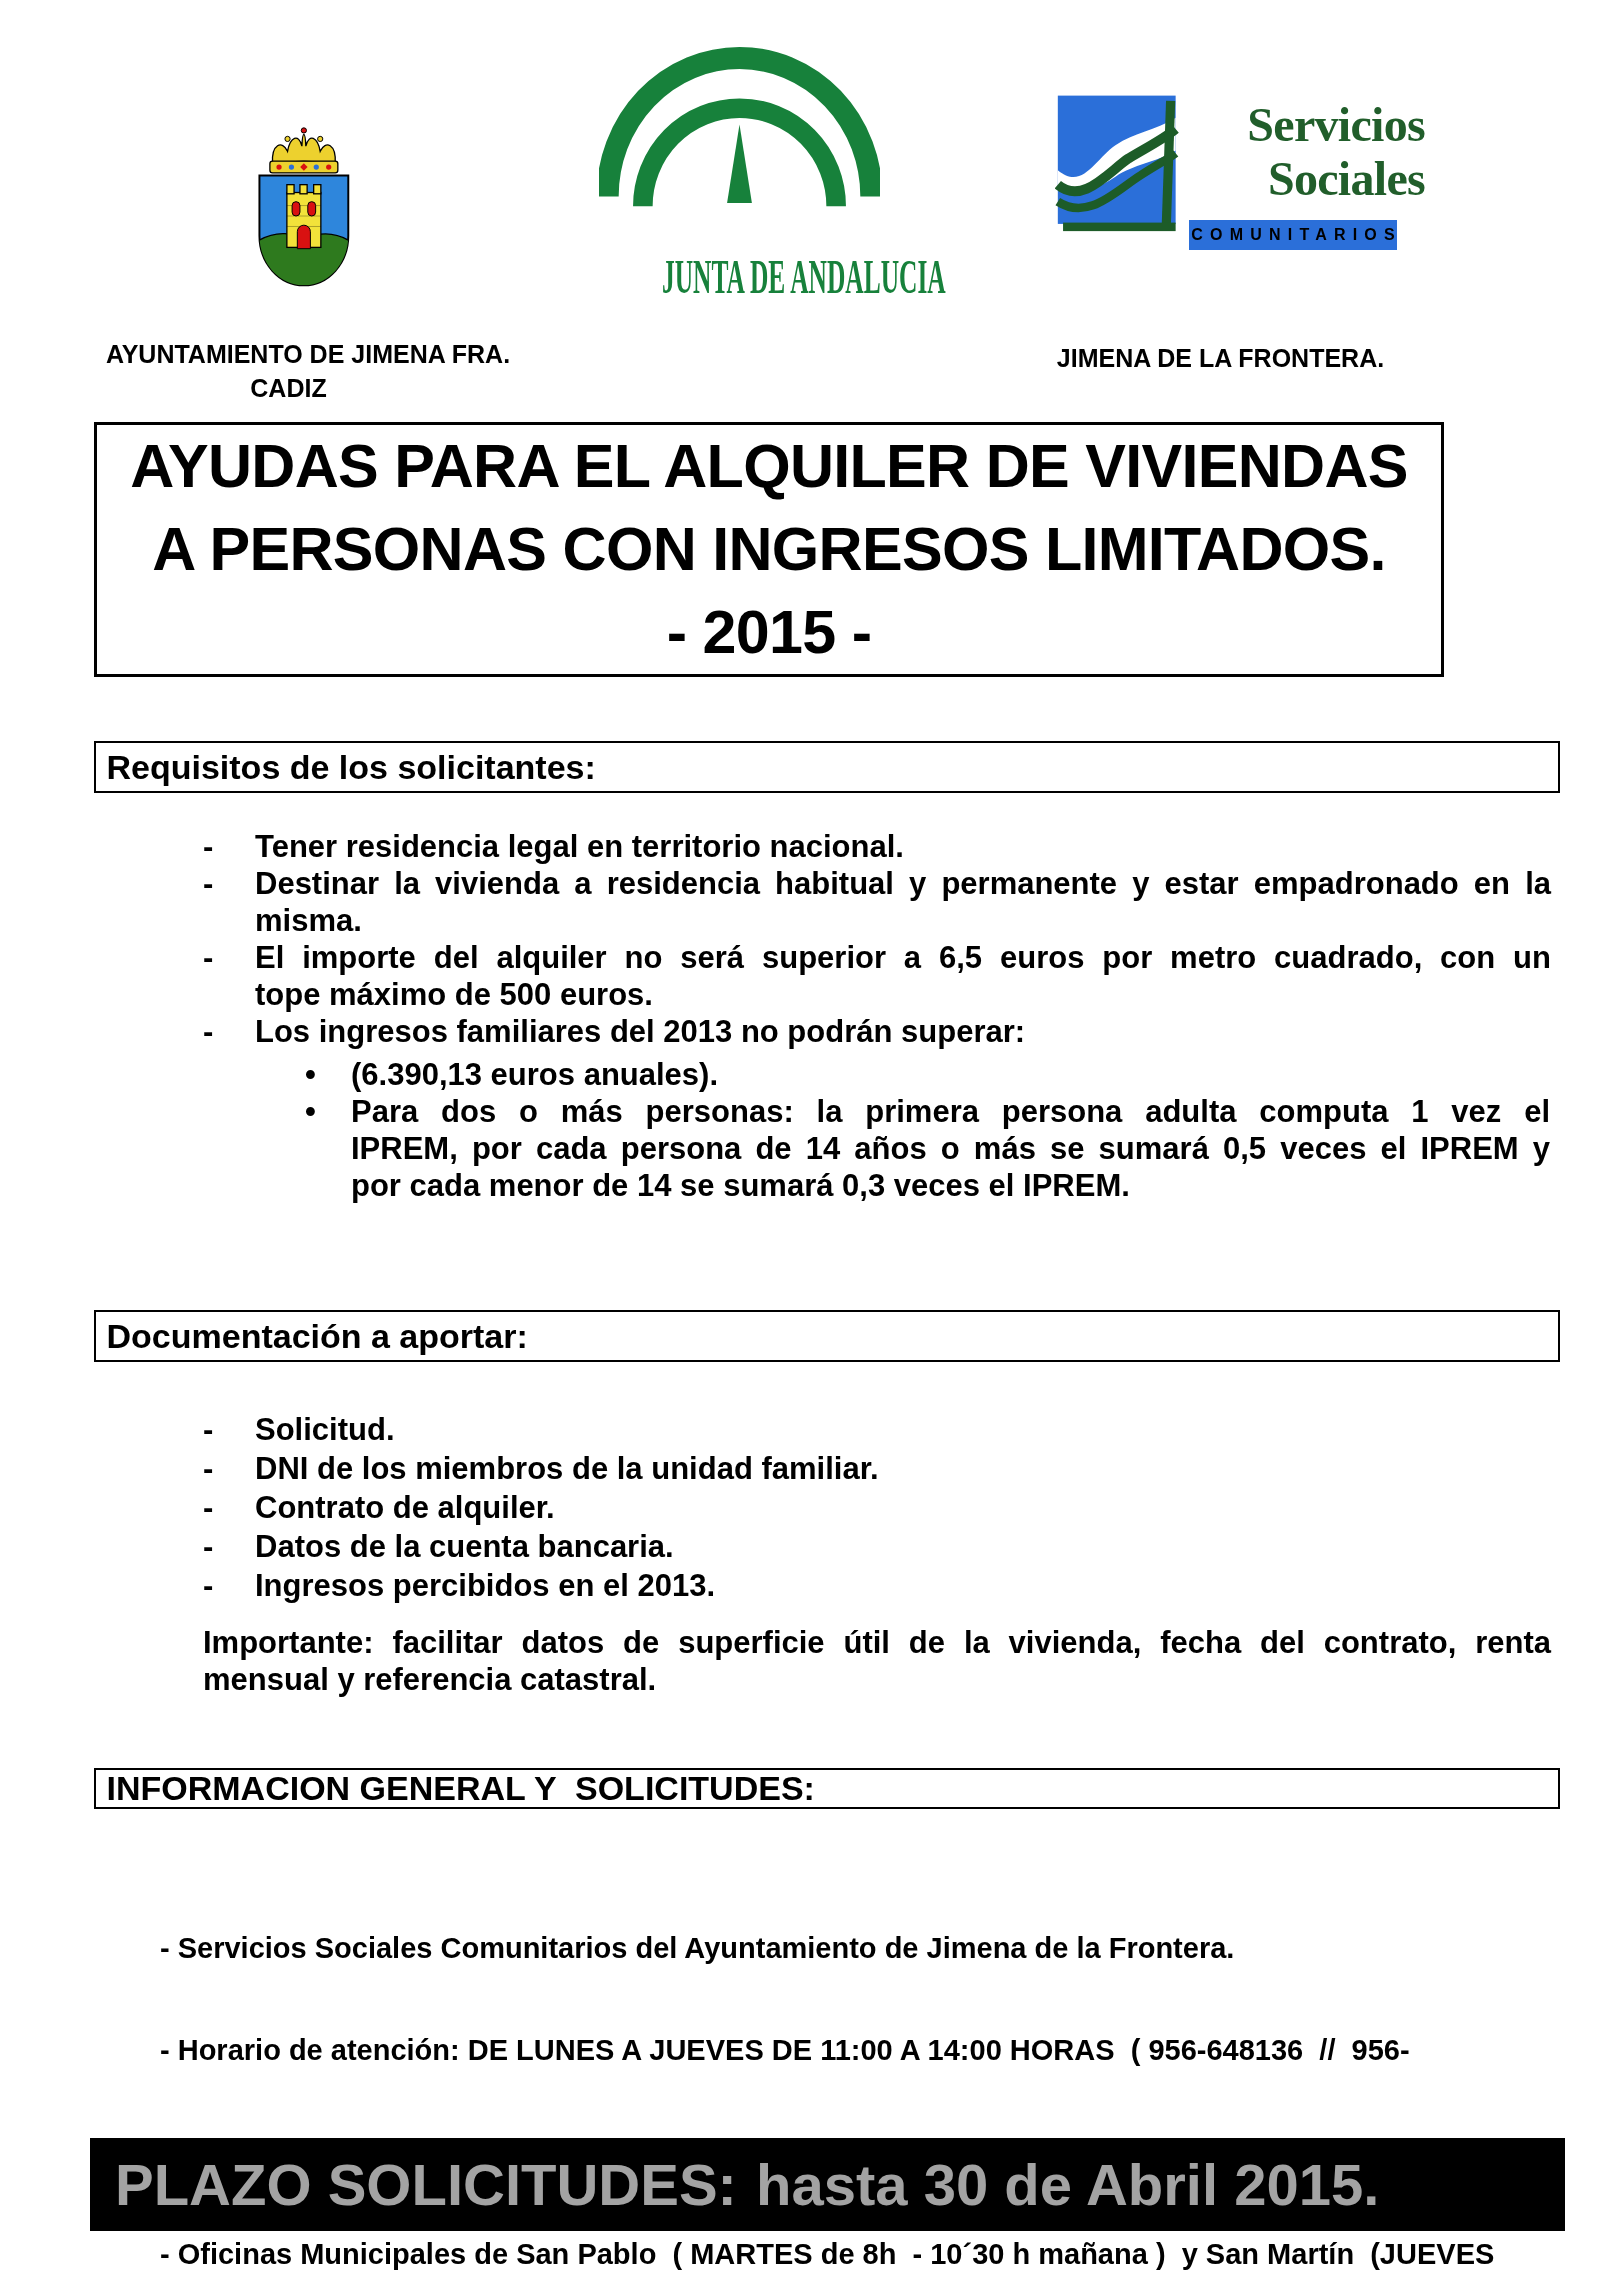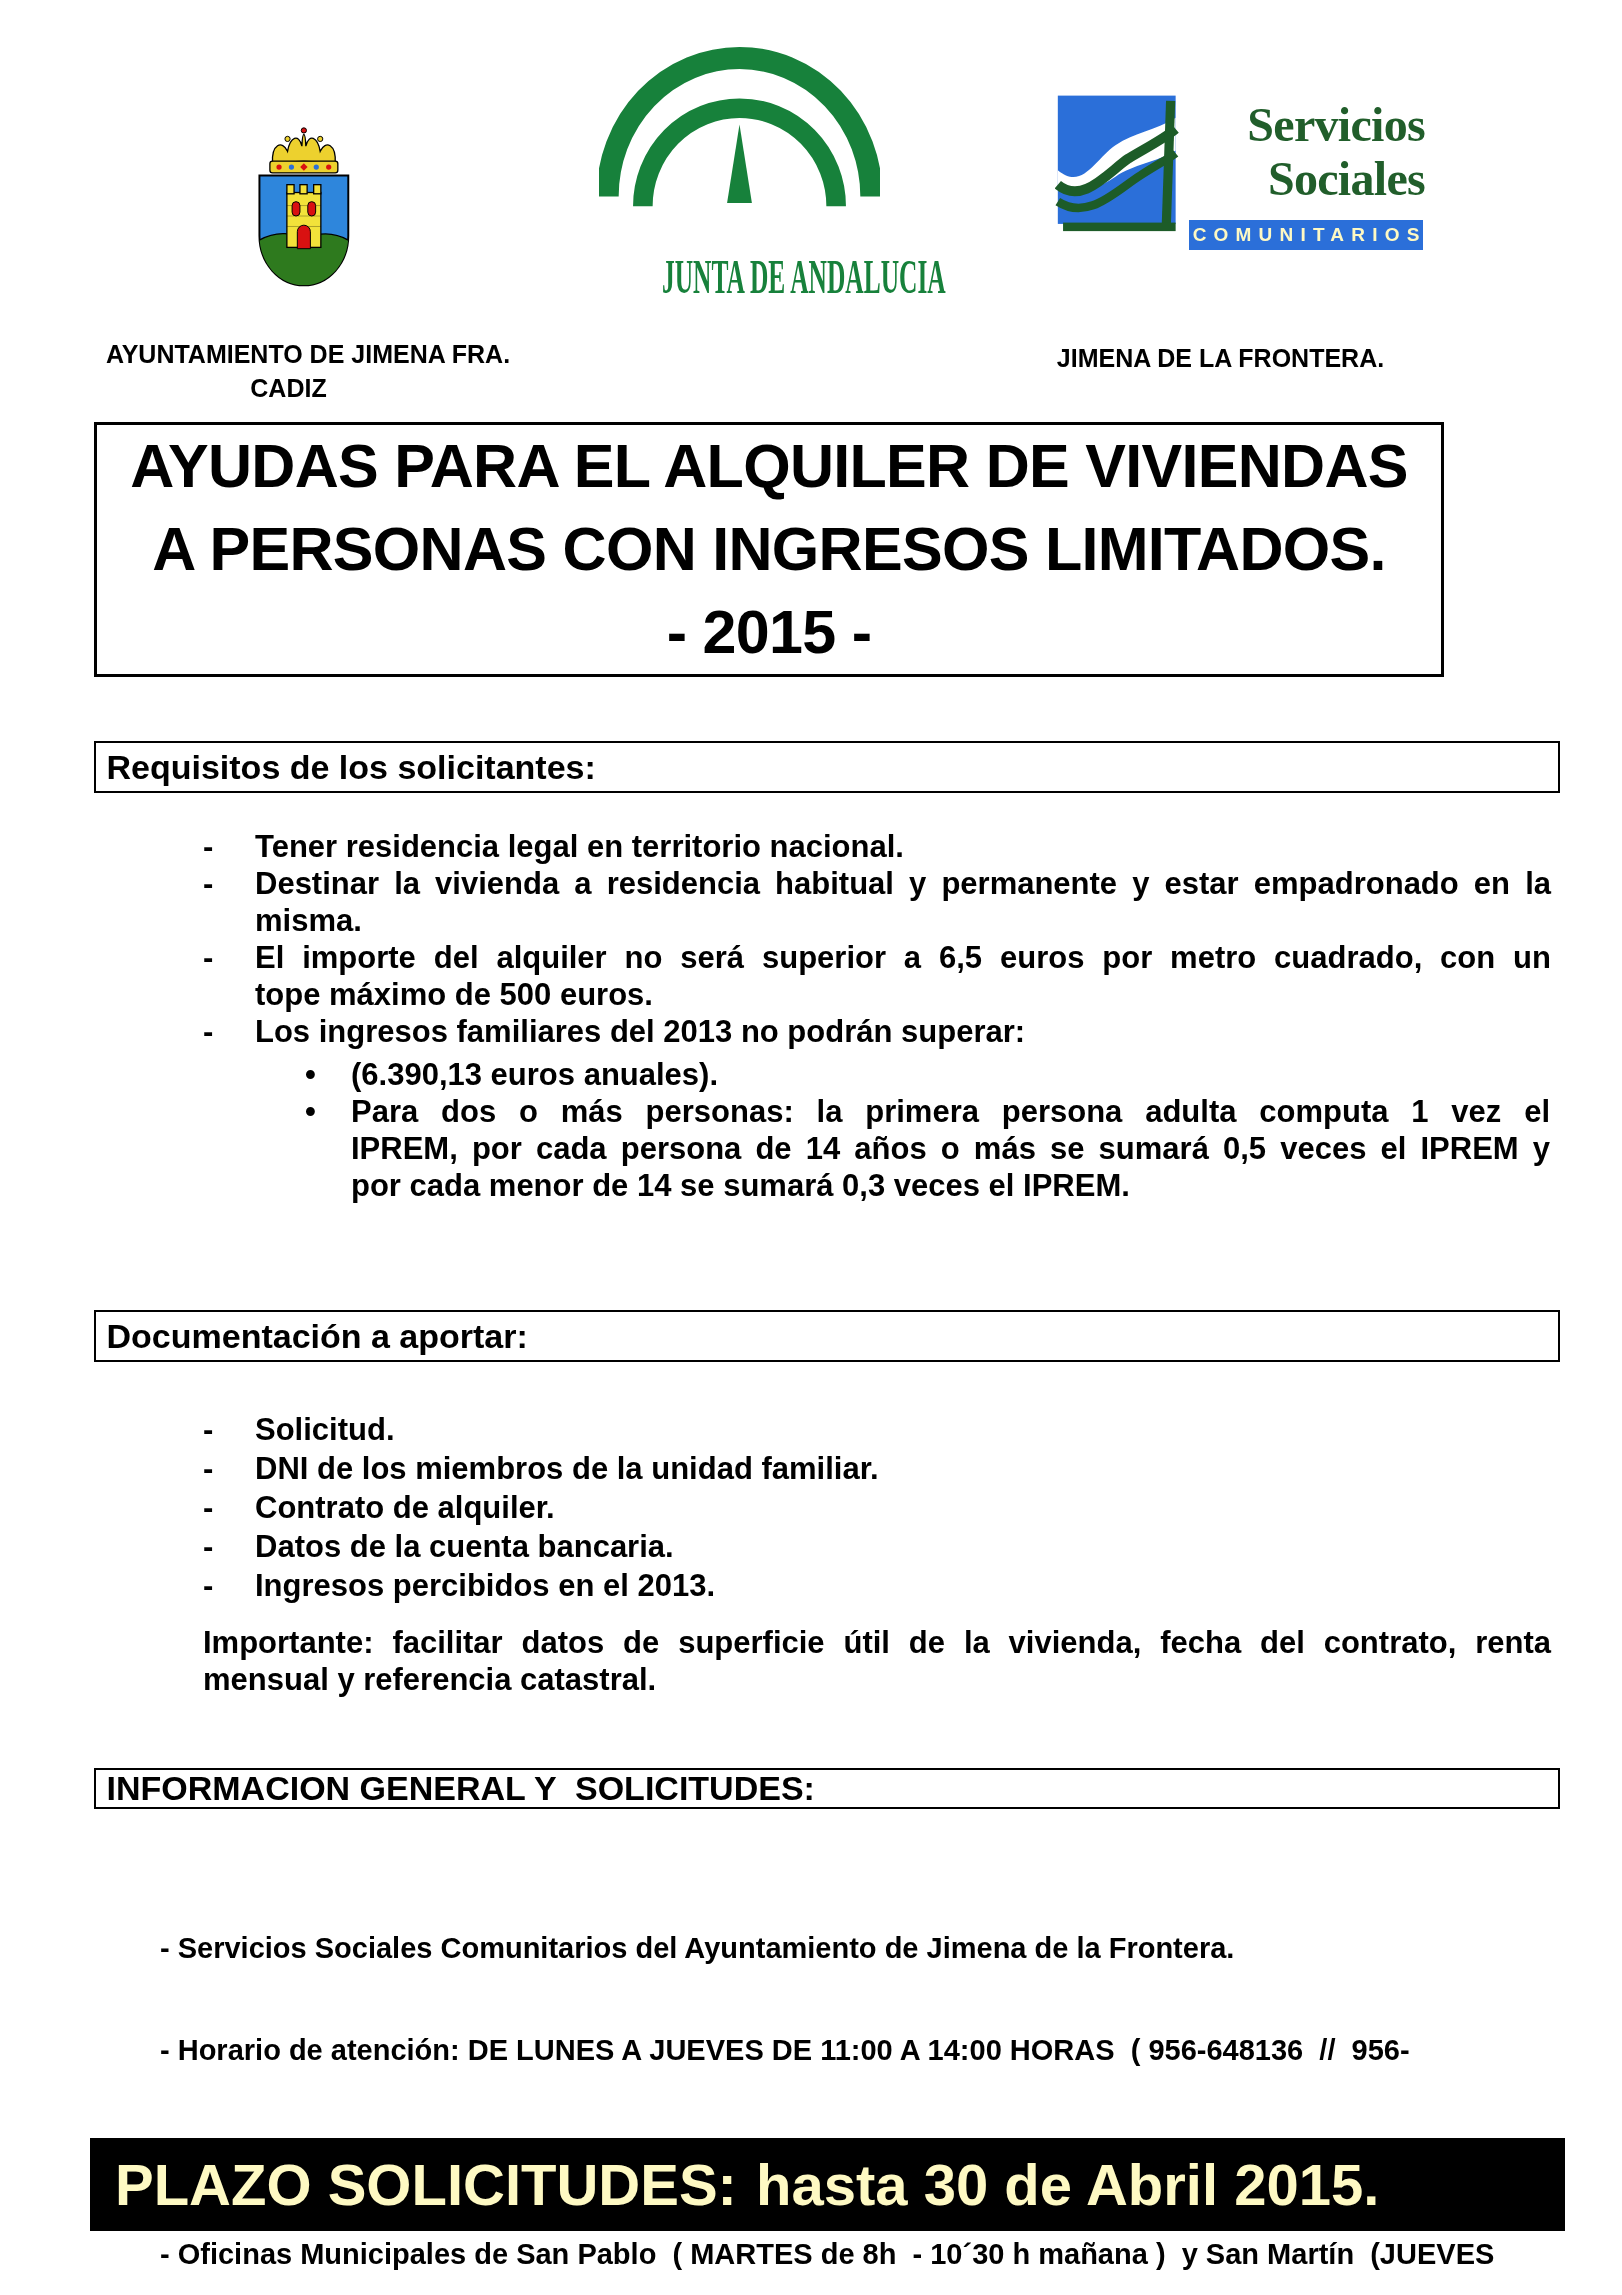--- a/index.html
+++ b/index.html
@@ -17,23 +17,23 @@
   #cap-left2{left:92px;top:330px;width:393px;}
   #cap-right{left:1031px;top:300px;width:379px;}
 
   #junta-word{position:absolute;left:592px;top:253px;width:298px;text-align:center;
       font-family:"Liberation Serif", serif;font-weight:bold;font-size:48px;line-height:48px;
       color:var(--junta_green);white-space:nowrap;transform:scaleX(.53);transform-origin:center;}
 
   #ss-word{position:absolute;left:1112px;top:98px;width:313px;text-align:right;
       font-family:"Liberation Serif", serif;font-weight:bold;font-size:48px;line-height:54px;
       color:var(--ss_text_green);letter-spacing:-0.7px;}
-  #ss-bar{position:absolute;left:1189px;top:220px;width:234px;height:30px;background:var(--ss_blue);
-      color:#fef9c3;display:flex;align-items:center;justify-content:center;
-      font-size:19px;font-weight:bold;letter-spacing:7.2px;text-indent:7.2px;}
+  #ss-bar{position:absolute;left:1189px;top:220px;width:208px;height:30px;background:var(--ss_blue);
+      color:#000000;display:flex;align-items:center;justify-content:center;
+      font-size:16px;font-weight:bold;letter-spacing:7.2px;text-indent:7.2px;}
 
   
   .title-box{position:absolute;left:94px;top:422px;width:1350px;height:255px;
       border:3.3px solid #000;box-sizing:border-box;background:#fff;
       display:flex;flex-direction:column;justify-content:center;text-align:center;
       font-weight:bold;font-size:61px;letter-spacing:-0.7px;line-height:83px;}
 
   
   .section-box{position:absolute;left:94px;width:1466px;height:52px;border:2.6px solid #000;
       box-sizing:border-box;background:#fff;display:flex;align-items:center;
@@ -55,21 +55,21 @@
   #sub-list .marker{flex:0 0 46px;}
   .item-lines{flex:1;min-width:0;}
 
   #importante{position:absolute;left:203px;top:1624px;width:1348px;}
 
   #info-lines{position:absolute;left:160px;top:1863px;width:1390px;
       font-size:29px;font-weight:bold;line-height:34px;white-space:pre-wrap;}
 
   
   .plazo-bar{position:absolute;left:90px;top:2138px;width:1475px;height:93px;background:var(--bar_bg);
-      color:#fef9c3;display:flex;align-items:center;font-weight:bold;font-size:58px;
+      color:#a3a3a3;display:flex;align-items:center;font-weight:bold;font-size:58px;
       padding-left:25px;box-sizing:border-box;white-space:nowrap;}
   .plazo-label{flex:0 0 641px;}
 </style>
 </head>
 <body>
 
 <div class="page">
 
   <svg id="escudo" class="logo" viewBox="0 0 225 278">
     <defs>

